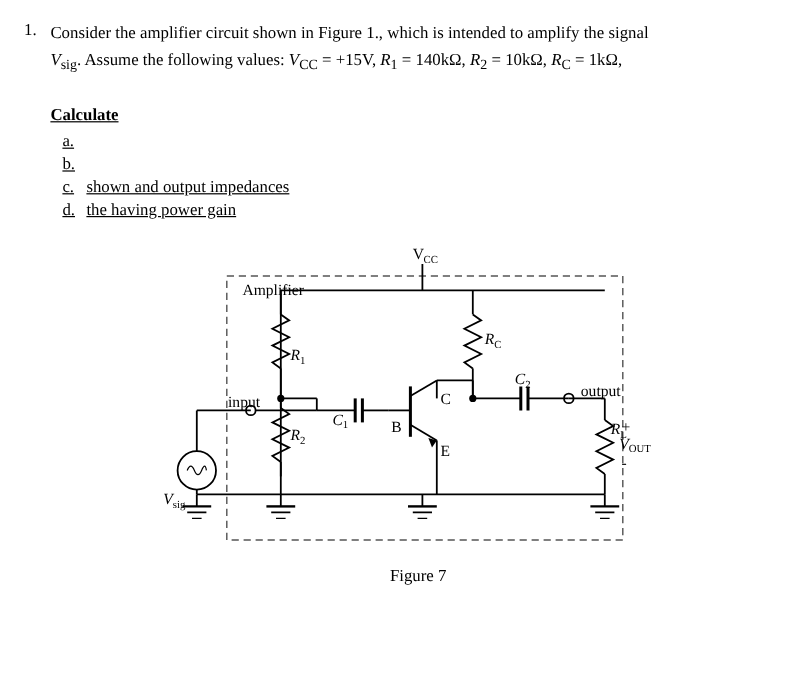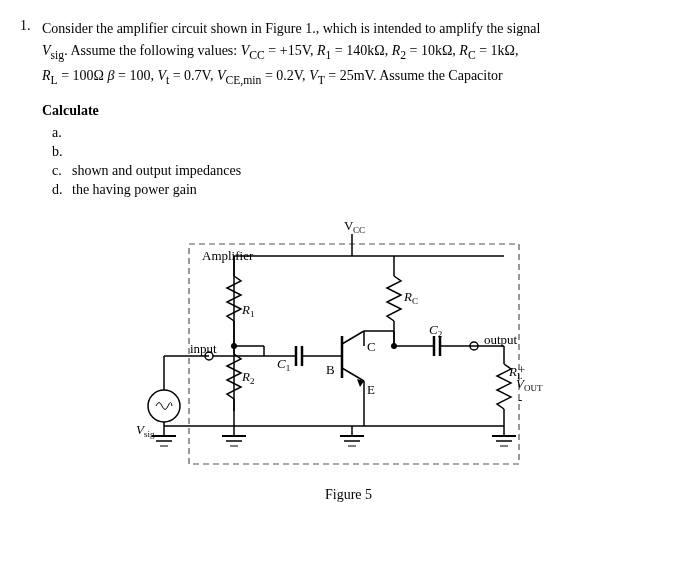--- a/index.html
+++ b/index.html
@@ -12,21 +12,21 @@
       color: #000;
       padding: 18px 20px;
     }
     .problem-number {
       display: flex;
       gap: 6px;
     }
     .num { min-width: 16px; }
     .content { flex: 1; }
     .problem-text { line-height: 1.55; }
-    .calculate-section { margin-top: 14px; }
+    .calculate-section { margin-top: 4px; text-decoration: underline; }
     .calculate-label { font-weight: bold; margin-bottom: 6px; }
     .sub-items { list-style: none; padding-left: 10px; }
     .sub-items li { margin-bottom: 3px; display: flex; gap: 6px; }
     .sub-label { min-width: 14px; }
     .figure-area {
       margin-top: 18px;
       display: flex;
       flex-direction: column;
       align-items: center;
     }
@@ -41,23 +41,21 @@
 <body>
 
 <div class="problem-number">
   <div class="num">1.</div>
   <div class="content">
     <div class="problem-text">
       <span>Consider the amplifier circuit shown in Figure 1., which is intended to amplify the signal</span><br>
       <span>
         <i>V</i><sub>sig</sub>. Assume the following values: <i>V</i><sub>CC</sub> = +15V, <i>R</i><sub>1</sub> = 140k<span>Ω</span>, <i>R</i><sub>2</sub> = 10k<span>Ω</span>, <i>R</i><sub>C</sub> = 1k<span>Ω</span>,
       </span><br>
-      <span>
-        <i>R</i><sub>L</sub> = 100<span>Ω</span> <i>β</i> = 100, <i>V</i><sub>t</sub> = 0.7V, <i>V</i><sub>CE,min</sub> = 0.2V, <i>V</i><sub>T</sub> = 25mV. Assume the Capacitor
-      </span><br>
+      <br>
     </div>
 
     <div class="calculate-section">
       <div class="calculate-label">Calculate</div>
       <ul class="sub-items">
         <li>
           <span class="sub-label">a.</span>
         </li>
         <li>
           <span class="sub-label">b.</span>
@@ -195,16 +193,16 @@
         <line x1="30" y1="206" x2="30" y2="210" stroke="#000" stroke-width="1.5"></line>
 
         <line x1="30" y1="210" x2="100" y2="210" stroke="#000" stroke-width="1.5"></line>
 
         <line x1="30" y1="210" x2="30" y2="220" stroke="#000" stroke-width="1.5"></line>
         <line x1="18" y1="220" x2="42" y2="220" stroke="#000" stroke-width="2"></line>
         <line x1="22" y1="225" x2="38" y2="225" stroke="#000" stroke-width="1.5"></line>
         <line x1="26" y1="230" x2="34" y2="230" stroke="#000" stroke-width="1"></line>
       </svg>
 
-      <div class="figure-caption">Figure 5</div>
+      <div class="figure-caption">Figure 7</div>
     </div>
   </div>
 </div>
 
 </body></html>

